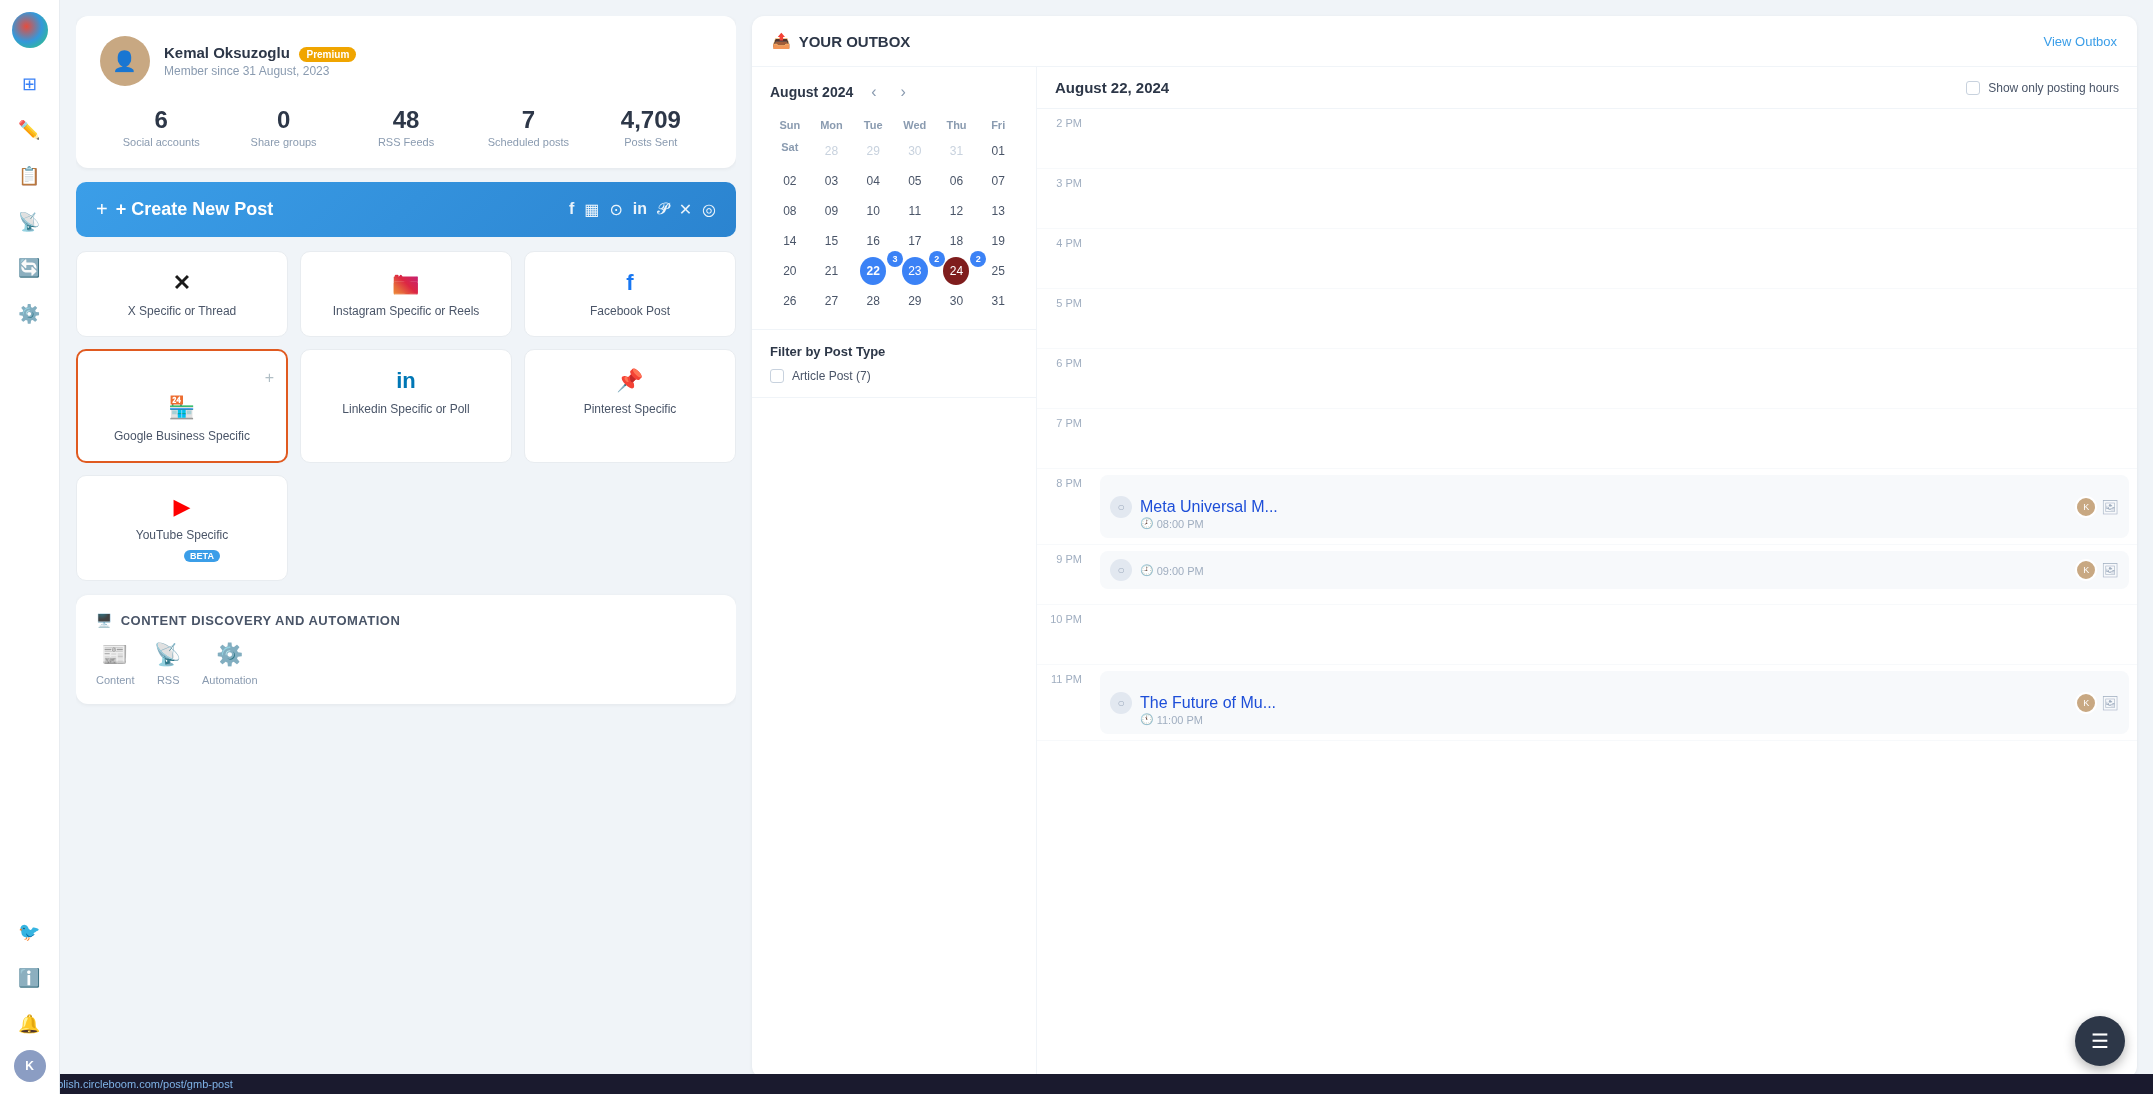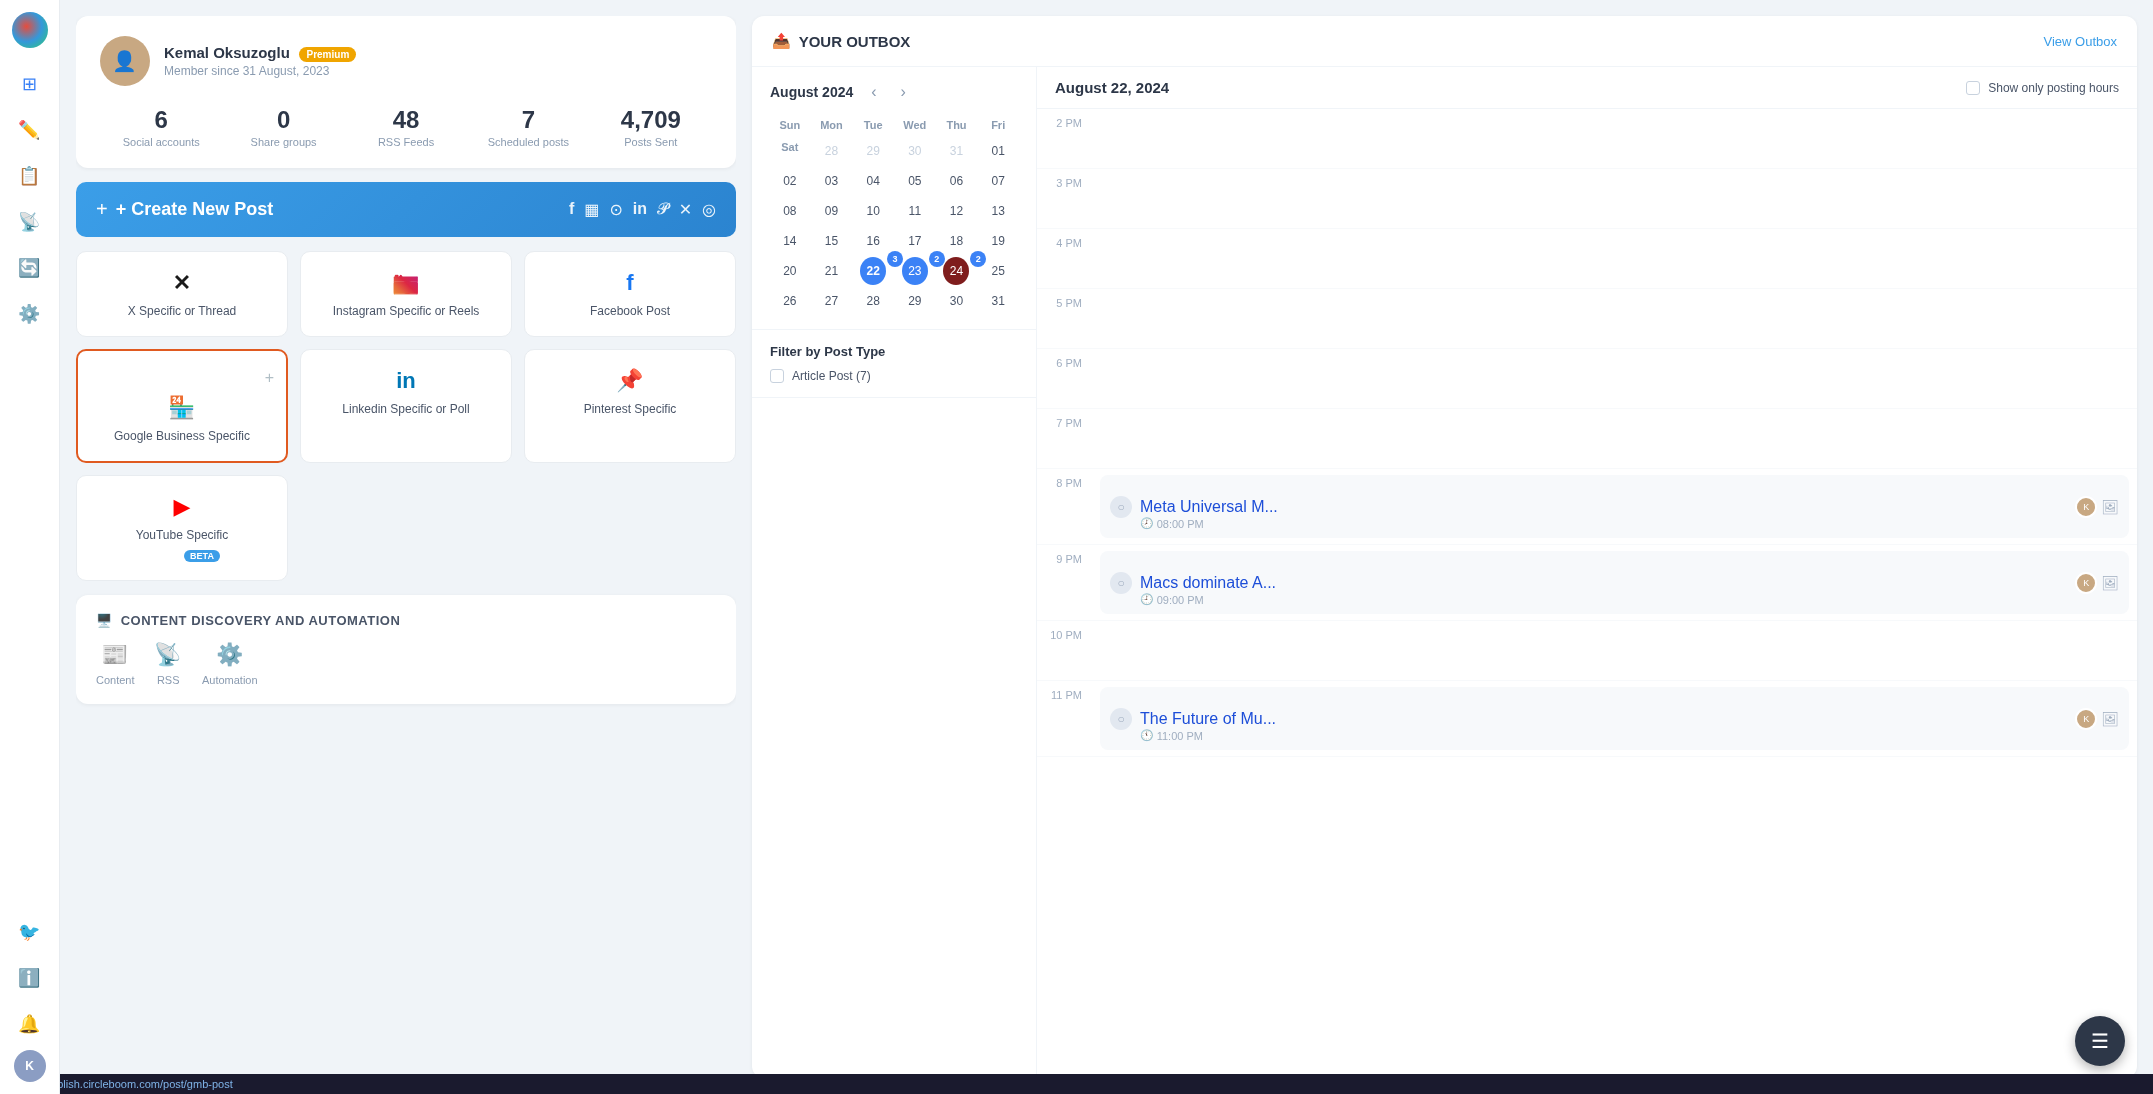--- a/index.html
+++ b/index.html
@@ -756,21 +756,20 @@
               </div>
             </div>
           </div>
 
           <div class="timeline-row">
             <div class="time-label">9 PM</div>
             <div class="timeline-content">
               <div class="post-card-small">
                 <div class="post-icon-circle">○</div>
                 <div class="post-info">
-                  <div class="post-title-small">Macs dominate A...</div>
                   <div class="post-time-small">
                     <span>🕘</span>
                     09:00 PM
                   </div>
                 </div>
                 <div class="post-avatars">
                   <div class="post-avatar">K</div>
                   <span class="post-img-icon">🖼</span>
                 </div>
               </div>

